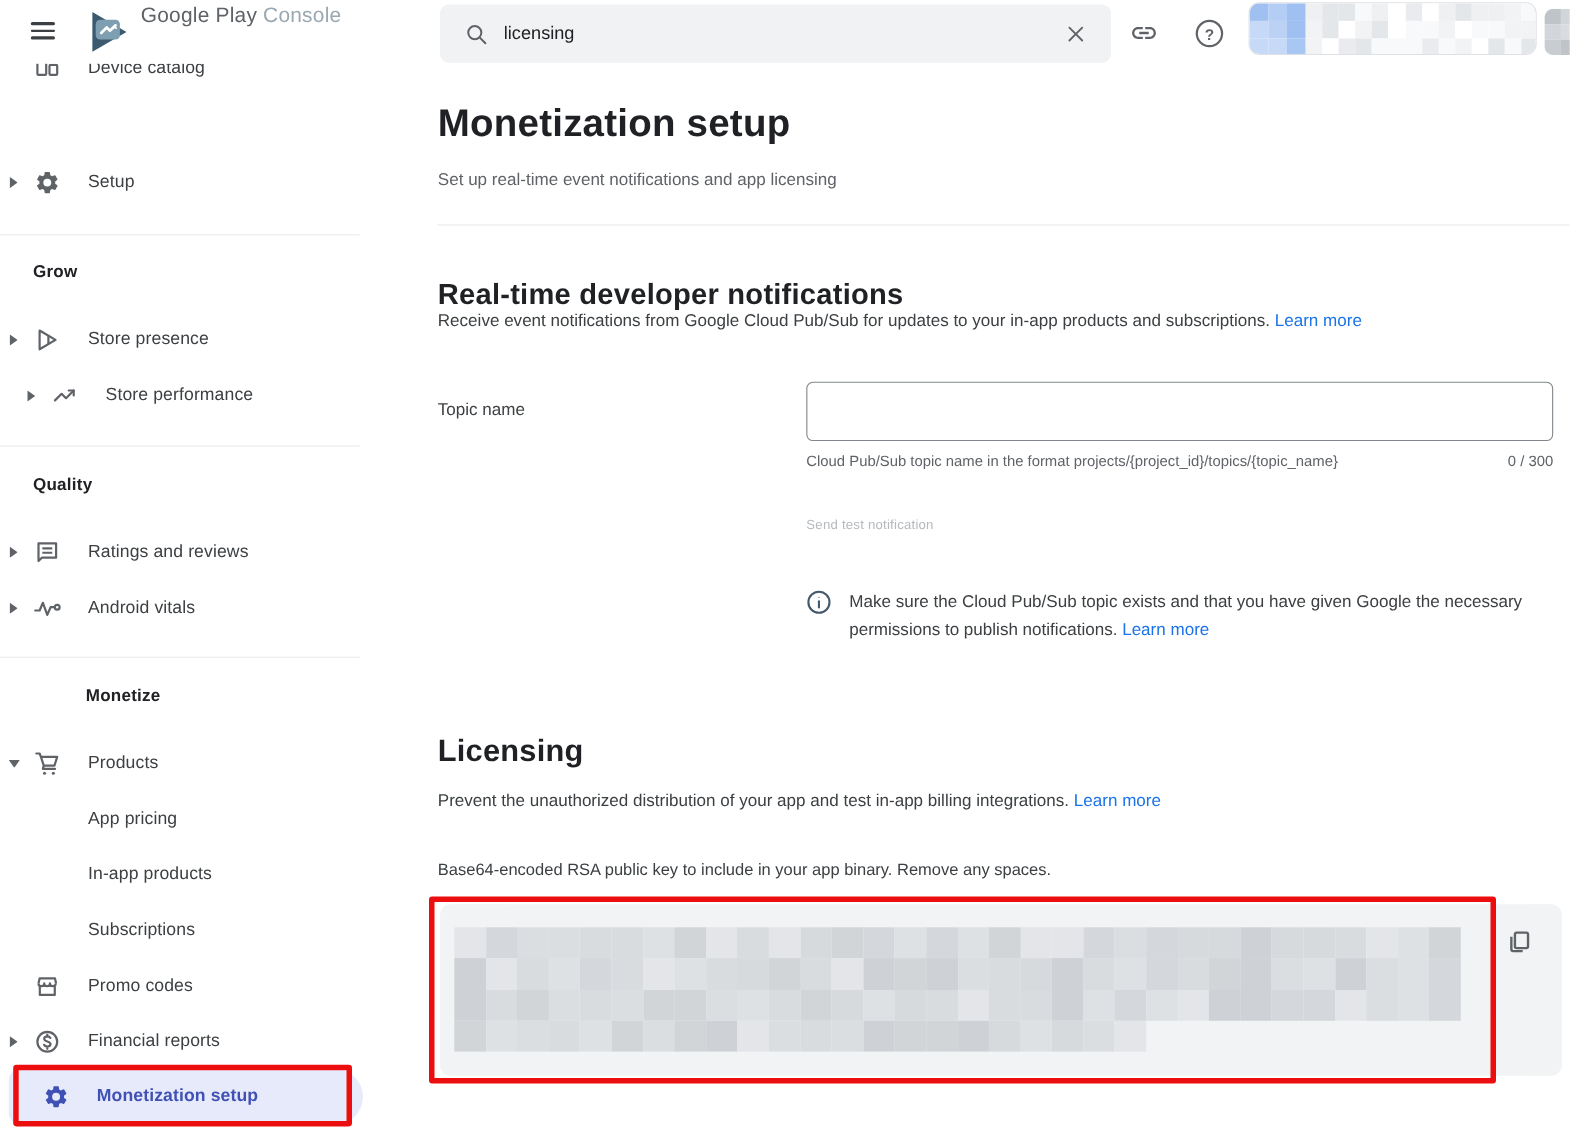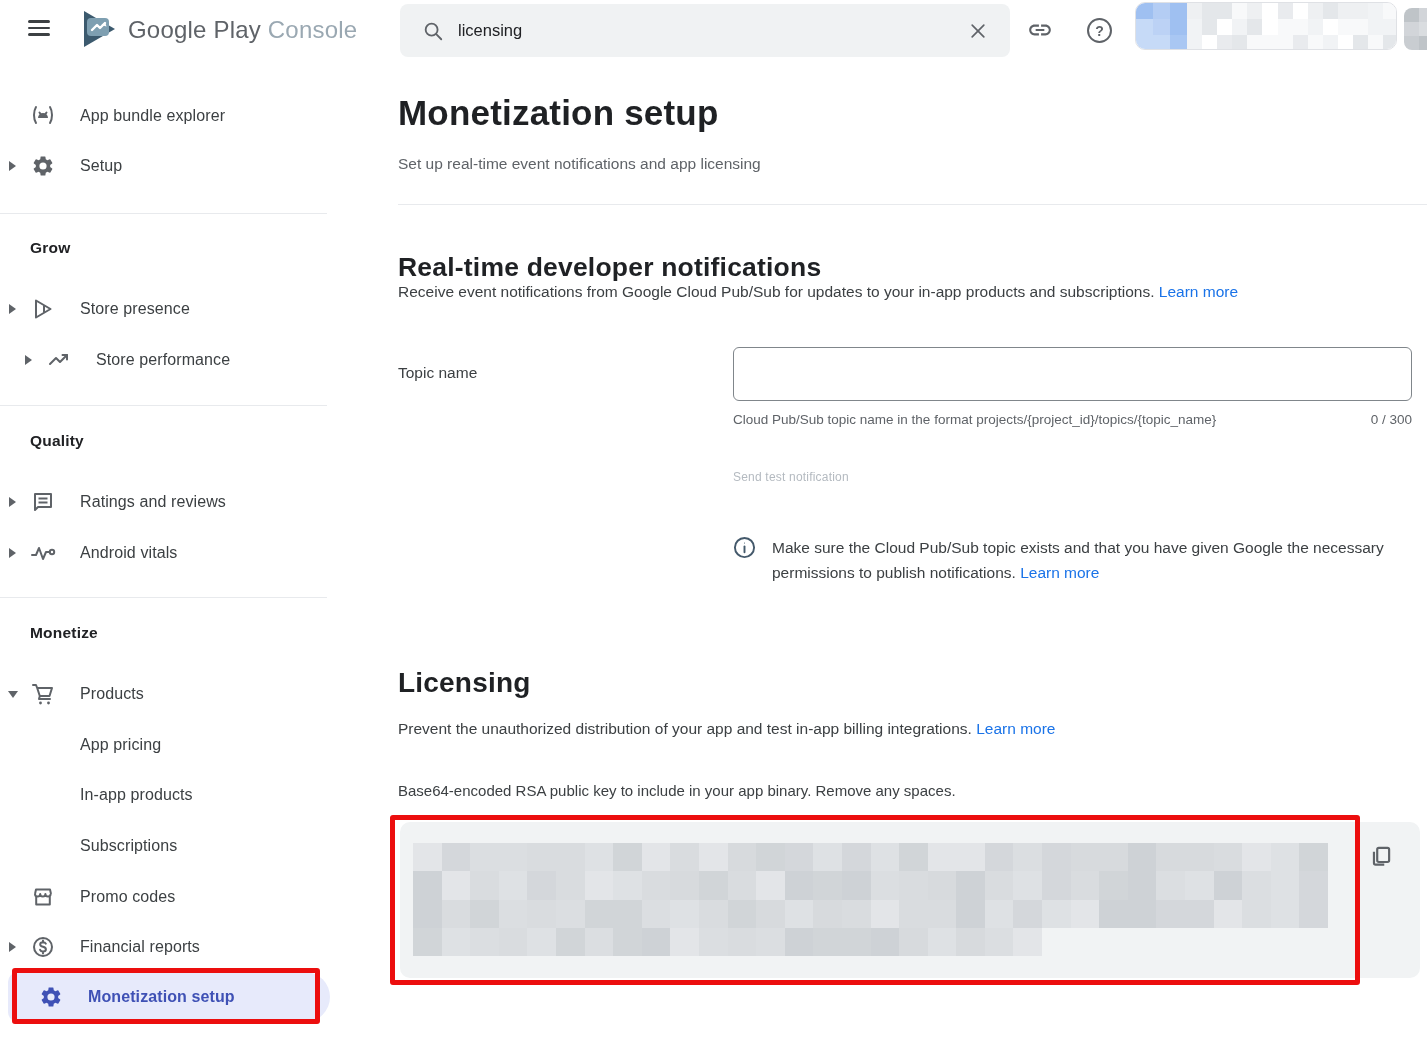--- a/index.html
+++ b/index.html
@@ -7,21 +7,21 @@
     font-family:"Liberation Sans", sans-serif; color:#202124; }
   .abs { position:absolute; }
   #stage { position:relative; width:1427px; height:1038px; background:#fff; }
 
   
   #sidebar { position:absolute; left:0; top:0; width:327px; height:1038px; background:#fff; }
   .side-header { position:absolute; left:0; top:0; width:327px; height:58px; background:#fff; z-index:3; }
   .burger { position:absolute; left:28px; top:20px; width:22px; height:16px; cursor:pointer; }
   .burger span { display:block; height:2.6px; background:#3c4043; border-radius:2px; margin-bottom:4px; }
   .logo-tri { position:absolute; left:80px; top:9px; }
-  .logo-text { position:absolute; left:128px; top:16px; font-size:24px; letter-spacing:.2px; white-space:nowrap; }
+  .logo-text { position:absolute; left:128px; top:4px; font-size:19px; letter-spacing:.2px; white-space:nowrap; }
   .logo-text .gp { color:#5f6368; font-weight:500; }
   .logo-text .cn { color:#9aa8b2; font-weight:400; }
 
   .srow { position:absolute; left:0; width:327px; height:36px; display:flex; align-items:center; cursor:pointer; }
   .srow .arrow { position:absolute; left:8px; width:10px; height:10px; display:flex; align-items:center; }
   .srow .ic { position:absolute; left:30px; width:26px; height:26px; display:flex; align-items:center; justify-content:center; }
   .srow .lbl { position:absolute; left:80px; font-size:16px; color:#3c4043; letter-spacing:.1px; white-space:nowrap; }
   .srow .lbl.sub { left:80px; }
   .sec-h { position:absolute; left:30px; font-size:15.5px; font-weight:700; color:#202124; letter-spacing:.2px; }
   .sdiv { position:absolute; left:0; width:327px; height:1px; background:#e8eaed; }
@@ -70,52 +70,53 @@
 
   svg { display:block; }
 </style>
 </head>
 <body>
 
 <div id="stage">
 
   <nav id="sidebar">
 
+    <div class="clipwrap">
+      <div class="srow" style="top:0;">
+        <span class="ic">
+          <svg width="24" height="24" viewBox="0 0 24 24">
+              <g fill="none" stroke="#5f6368" stroke-width="2">
+                <rect x="3" y="6" width="8" height="12" rx="1"></rect>
+                <rect x="14" y="9" width="7" height="9" rx="1"></rect>
+              </g>
+            </svg>
+        </span>
+        <span class="lbl">Device catalog</span>
+      </div>
+    </div>
 
     <div class="side-header">
       <div class="burger">
           <span></span>
           <span></span>
           <span></span>
         </div>
       <div class="logo-tri">
         <svg width="40" height="40" viewBox="0 0 40 40">
           <polygon points="4,2 35,20 4,38" fill="#3c5a6e"></polygon>
           <rect x="7" y="9" width="22" height="18" rx="4" fill="#7e9fb1"></rect>
           <polyline points="12,21 17,16 20,19 25,14" fill="none" stroke="#fff" stroke-width="2.4" stroke-linecap="round" stroke-linejoin="round"></polyline>
           <polygon points="25,13 26.5,17.5 21.5,16" fill="#fff"></polygon>
         </svg>
       </div>
       <div class="logo-text">
         <span class="gp">Google Play</span> <span class="cn">Console</span>
       </div>
     </div>
 
-    <div class="srow" style="top:98px;">
-      <span class="ic">
-        <svg width="26" height="26" viewBox="0 0 26 26" fill="none" stroke="#5f6368" stroke-width="2" stroke-linecap="round">
-          <path d="M6 4 C4.5 6.5 4 9 4 12 C4 15 4.5 17.5 6 20"></path>
-          <path d="M20 4 C21.5 6.5 22 9 22 12 C22 15 21.5 17.5 20 20"></path>
-          <path d="M8 15 a5 5 0 0 1 10 0 z" fill="#5f6368" stroke="none"></path>
-          <line x1="9.5" y1="9.5" x2="10.5" y2="11"></line>
-            <line x1="16.5" y1="9.5" x2="15.5" y2="11"></line>
-        </svg>
-      </span>
-      <span class="lbl">App bundle explorer</span>
-    </div>
 
     <div class="srow" style="top:148px;">
       <span class="arrow">
         <svg width="8" height="10" viewBox="0 0 8 10">
             <polygon points="1,0 8,5 1,10" fill="#5f6368"></polygon>
           </svg>
       </span>
       <span class="ic">
         <svg width="24" height="24" viewBox="0 0 24 24" fill="#5f6368">
             <path d="M19.14 12.94c.04-.3.06-.61.06-.94 0-.32-.02-.64-.07-.94l2.03-1.58a.49.49 0 0 0 .12-.61l-1.92-3.32a.49.49 0 0 0-.59-.22l-2.39.96c-.5-.38-1.03-.7-1.62-.94l-.36-2.54a.484.484 0 0 0-.48-.41h-3.84c-.24 0-.43.17-.47.41l-.36 2.54c-.59.24-1.13.57-1.62.94l-2.39-.96a.49.49 0 0 0-.59.22L2.74 8.87c-.12.21-.08.47.12.61l2.03 1.58c-.05.3-.09.63-.09.94s.02.64.07.94l-2.03 1.58a.49.49 0 0 0-.12.61l1.92 3.32c.12.22.37.29.59.22l2.39-.96c.5.38 1.03.7 1.62.94l.36 2.54c.05.24.24.41.48.41h3.84c.24 0 .44-.17.47-.41l.36-2.54c.59-.24 1.13-.56 1.62-.94l2.39.96c.22.08.47 0 .59-.22l1.92-3.32a.49.49 0 0 0-.12-.61l-2.01-1.58zM12 15.6A3.6 3.6 0 1 1 12 8.4a3.6 3.6 0 0 1 0 7.2z"></path>
@@ -185,21 +186,21 @@
       <span class="ic">
         <svg width="26" height="22" viewBox="0 0 26 22" fill="none" stroke="#5f6368" stroke-width="2" stroke-linecap="round" stroke-linejoin="round">
             <polyline points="2,13 6,13 9,6 13,17 16,10 19,10"></polyline>
             <circle cx="22" cy="10" r="2.2"></circle>
           </svg>
       </span>
       <span class="lbl">Android vitals</span>
     </div>
 
     <div class="sdiv" style="top:597px;"></div>
-    <div class="sec-h" style="top:624px;">Monetize</div>
+    <div class="sec-h" style="top:624px;margin-left:48px;">Monetize</div>
 
     <div class="srow" style="top:676px;padding-left:14px;">
       <span class="arrow">
         <svg width="10" height="8" viewBox="0 0 10 8">
             <polygon points="0,1 10,1 5,8" fill="#5f6368"></polygon>
           </svg>
       </span>
       <span class="ic">
         <svg width="26" height="26" viewBox="0 0 26 26" fill="none" stroke="#5f6368" stroke-width="2" stroke-linecap="round" stroke-linejoin="round">
             <path d="M3 4 h3 l1.2 3 M7.2 7 H22 l-2.5 8 H9.8 L7.2 7 Z M9.8 15 L9 18 h11"></path>

